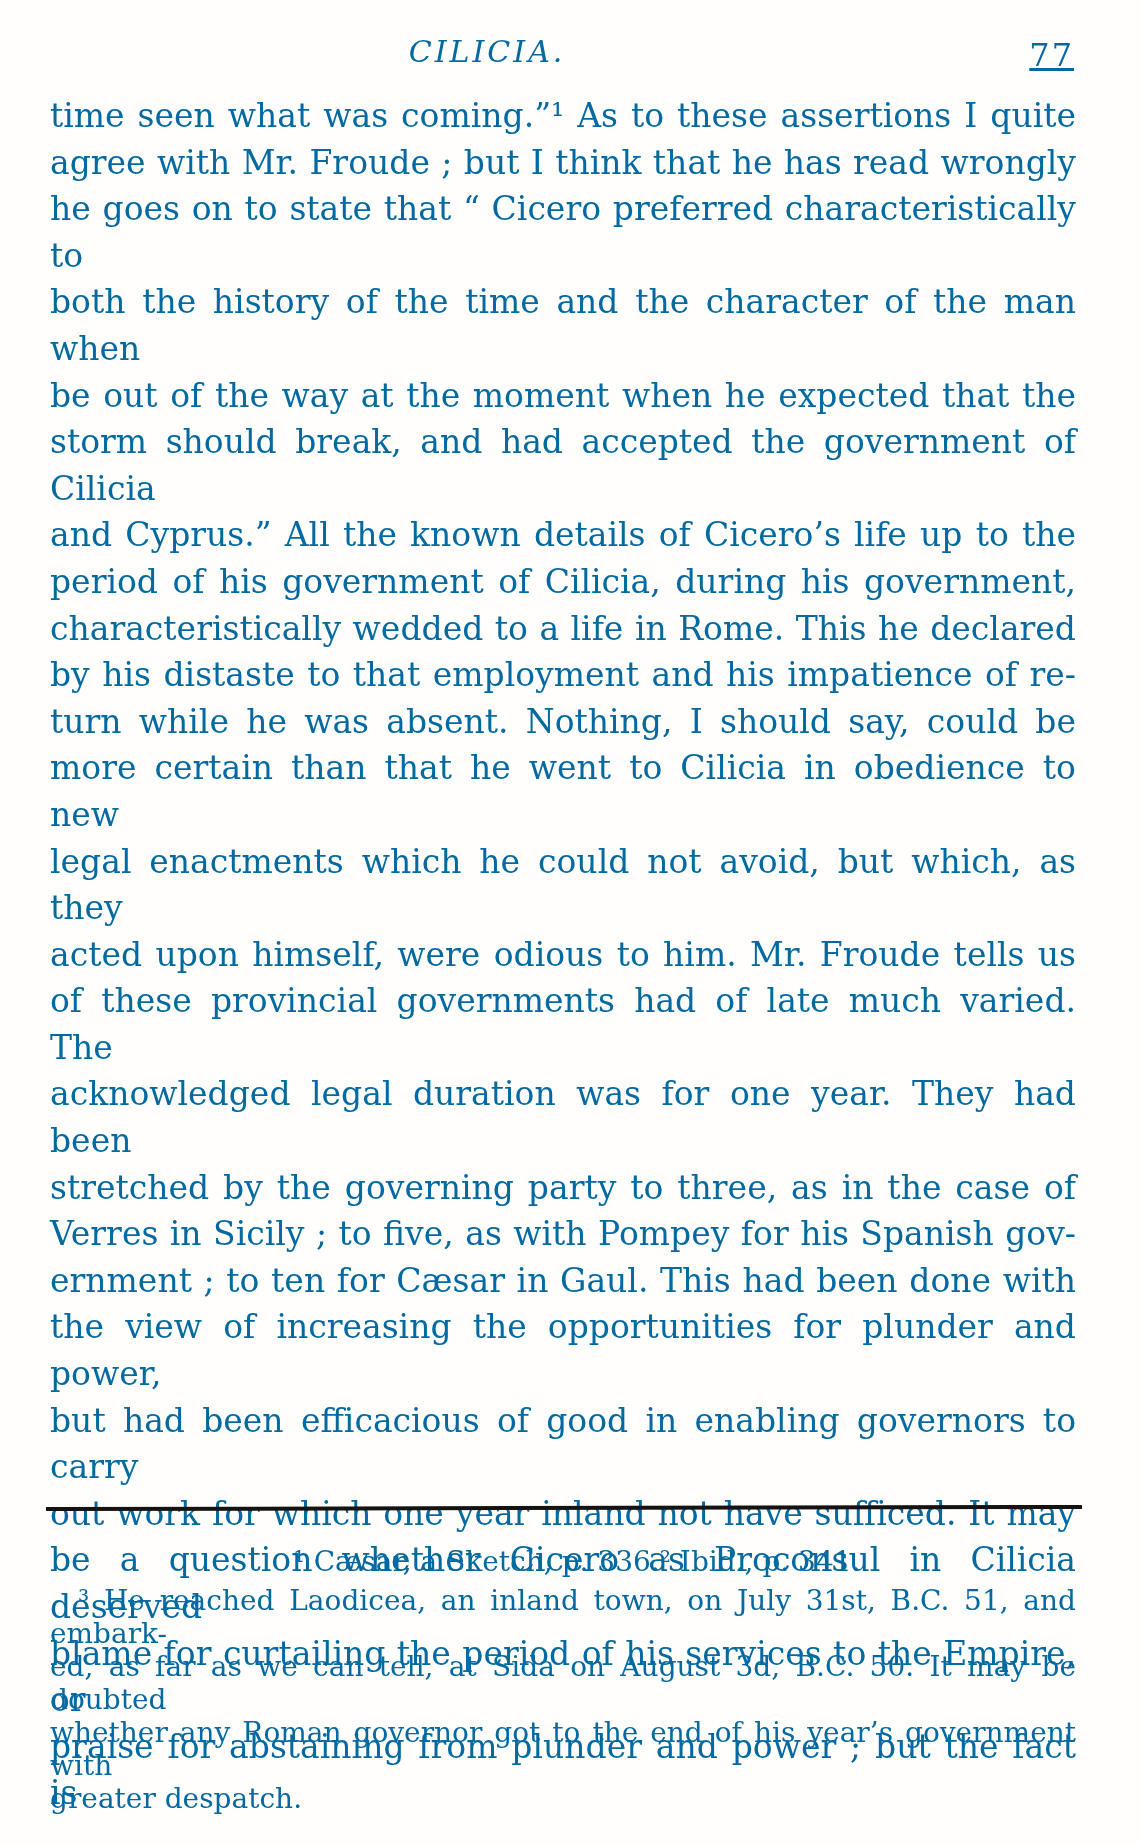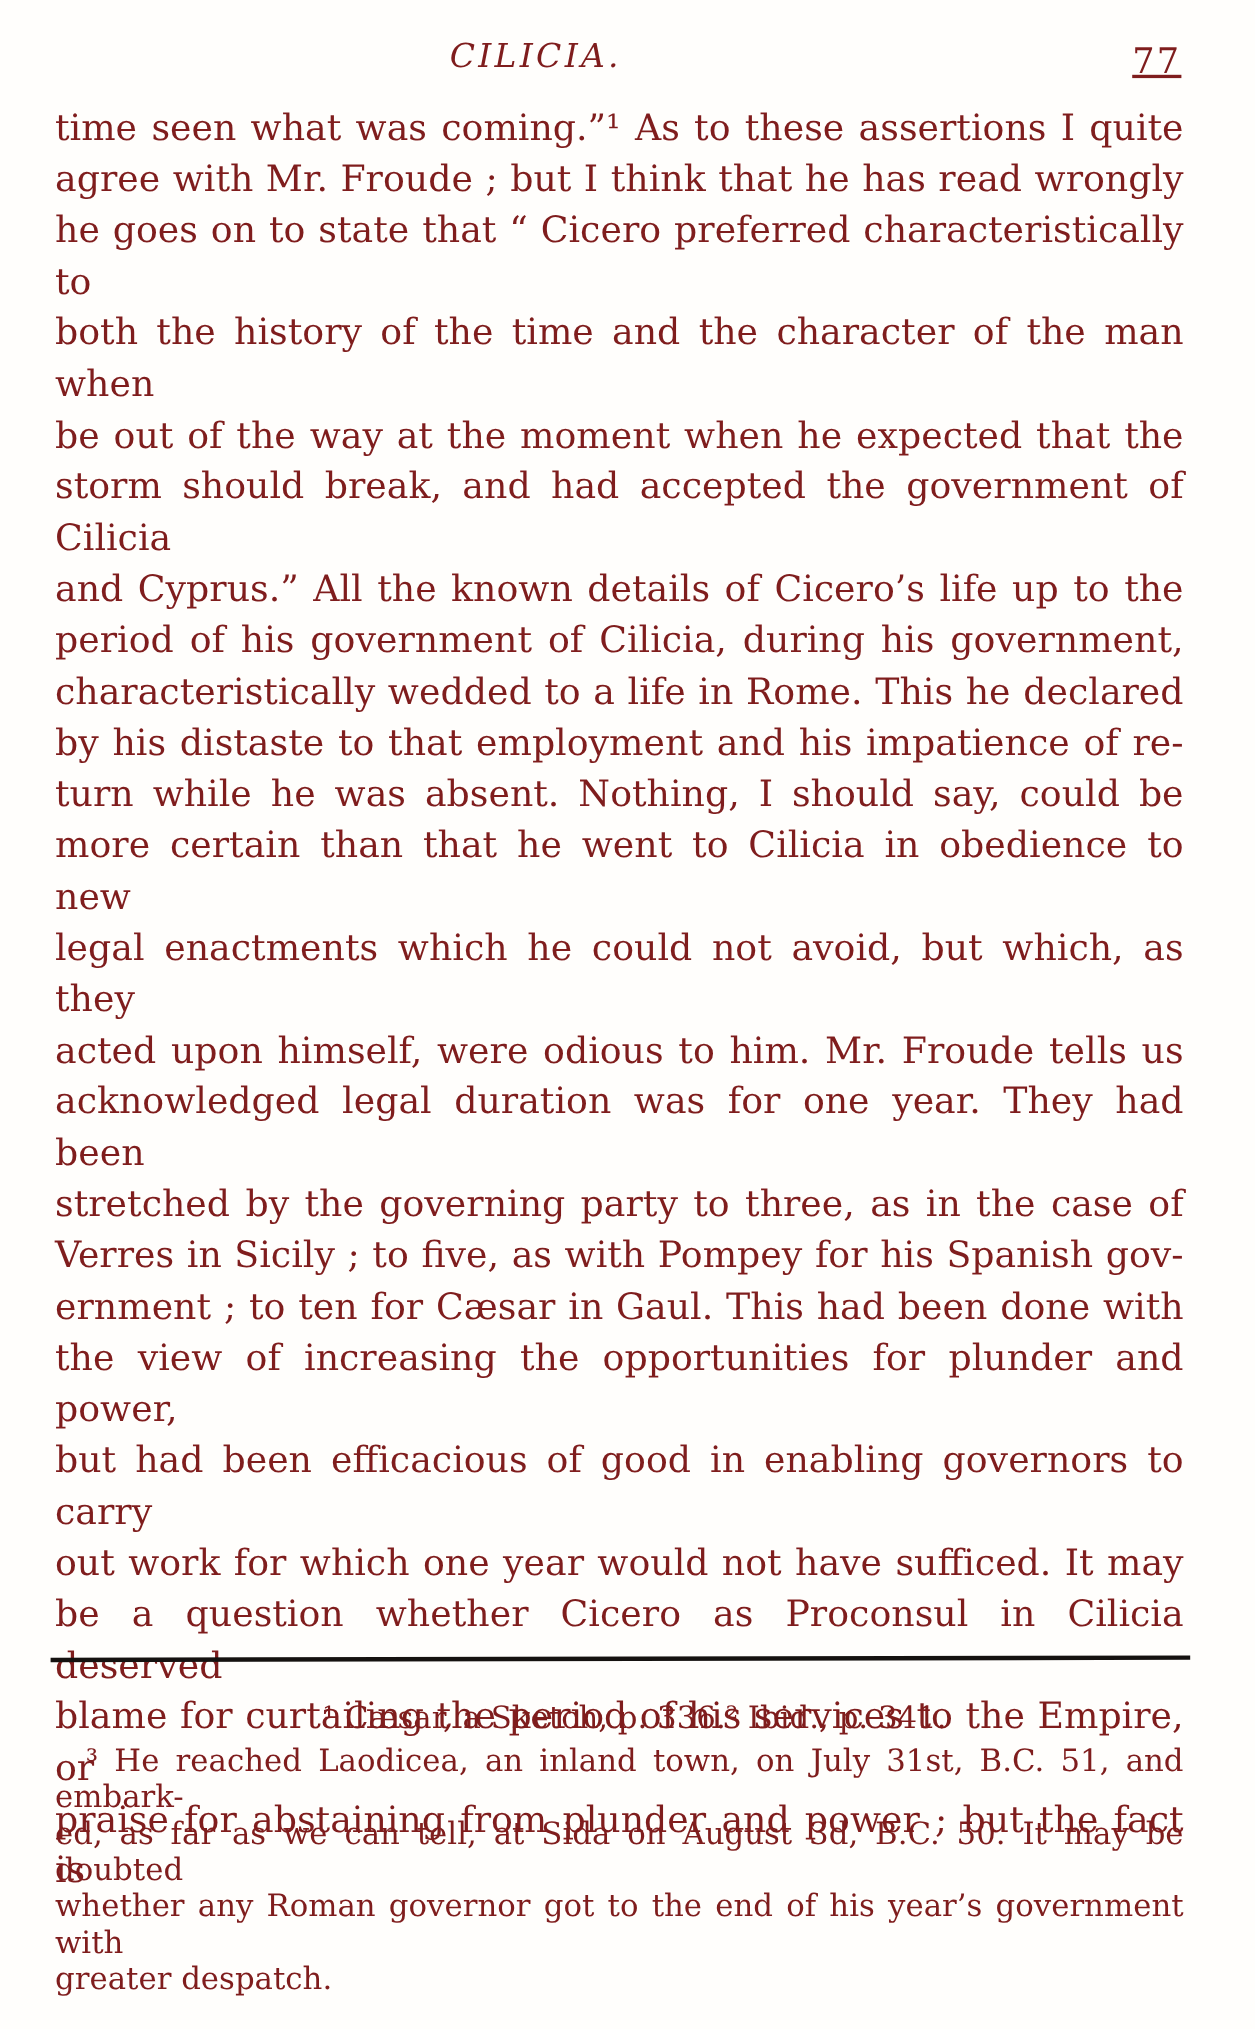--- a/index.html
+++ b/index.html
@@ -5,21 +5,21 @@
   html, body {
     margin: 0;
     padding: 0;
     background: #ffffff;
   }
   .page {
     position: relative;
     width: 1141px;
     height: 1845px;
     background: #fffefc;
-    color: #7f1d1d;
+    color: #0369a1;
     font-family: "DejaVu Serif", "Liberation Serif", serif;
     overflow: hidden;
   }
   
   .running-head {
     position: absolute;
     top: 34px;
     left: 50px;
     width: 1026px;
     height: 46px;
@@ -108,27 +108,28 @@
       <div class="body-line">be out of the way at the moment when he expected that the</div>
       <div class="body-line">storm should break, and had accepted the government of Cilicia</div>
       <div class="body-line">and Cyprus.”  All the known details of Cicero’s life up to the</div>
       <div class="body-line">period of his government of Cilicia, during his government,</div>
       <div class="body-line">characteristically wedded to a life in Rome.  This he declared</div>
       <div class="body-line">by his distaste to that employment and his impatience of re-</div>
       <div class="body-line">turn while he was absent.  Nothing, I should say, could be</div>
       <div class="body-line">more certain than that he went to Cilicia in obedience to new</div>
       <div class="body-line">legal enactments which he could not avoid, but which, as they</div>
       <div class="body-line">acted upon himself, were odious to him.  Mr. Froude tells us</div>
+      <div class="body-line">of these provincial governments had of late much varied.  The</div>
       <div class="body-line">acknowledged legal duration was for one year.  They had been</div>
       <div class="body-line">stretched by the governing party to three, as in the case of</div>
       <div class="body-line">Verres in Sicily ; to five, as with Pompey for his Spanish gov-</div>
       <div class="body-line">ernment ; to ten for Cæsar in Gaul.  This had been done with</div>
       <div class="body-line">the view of increasing the opportunities for plunder and power,</div>
       <div class="body-line">but had been efficacious of good in enabling governors to carry</div>
-      <div class="body-line">out work for which one year would not have sufficed.  It may</div>
+      <div class="body-line">out work for which one year inland not have sufficed.  It may</div>
       <div class="body-line">be a question whether Cicero as Proconsul in Cilicia deserved</div>
       <div class="body-line">blame for curtailing the period of his services to the Empire, or</div>
       <div class="body-line">praise for abstaining from plunder and power ; but the fact is</div>
     </main>
 
   <div class="footnote-rule"></div>
 
   <section class="footnotes">
     <div class="fn-row">
       <span class="fn fn-indent">¹ Cæsar, a Sketch, p. 336.</span>

